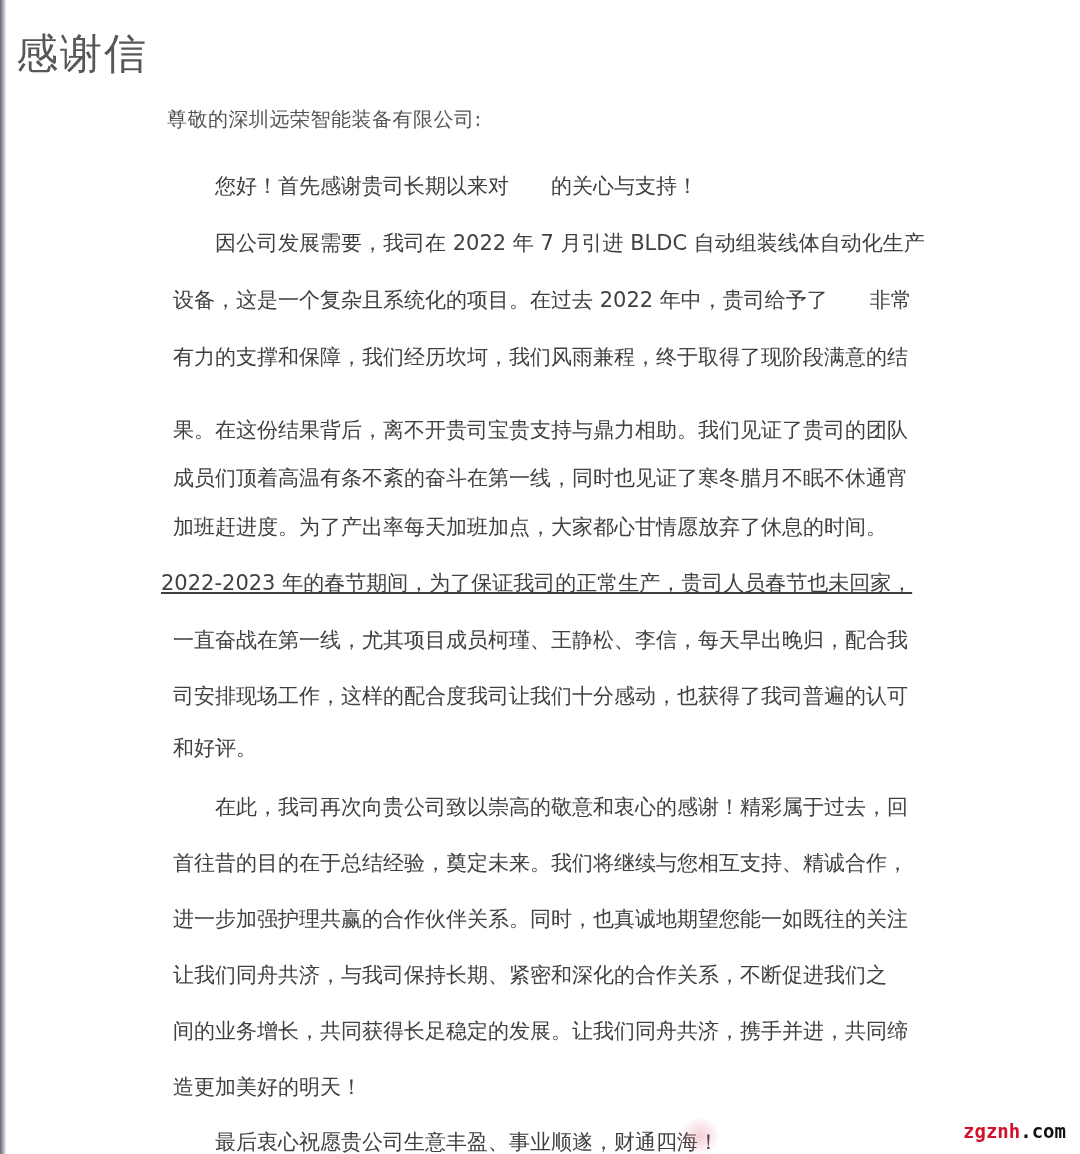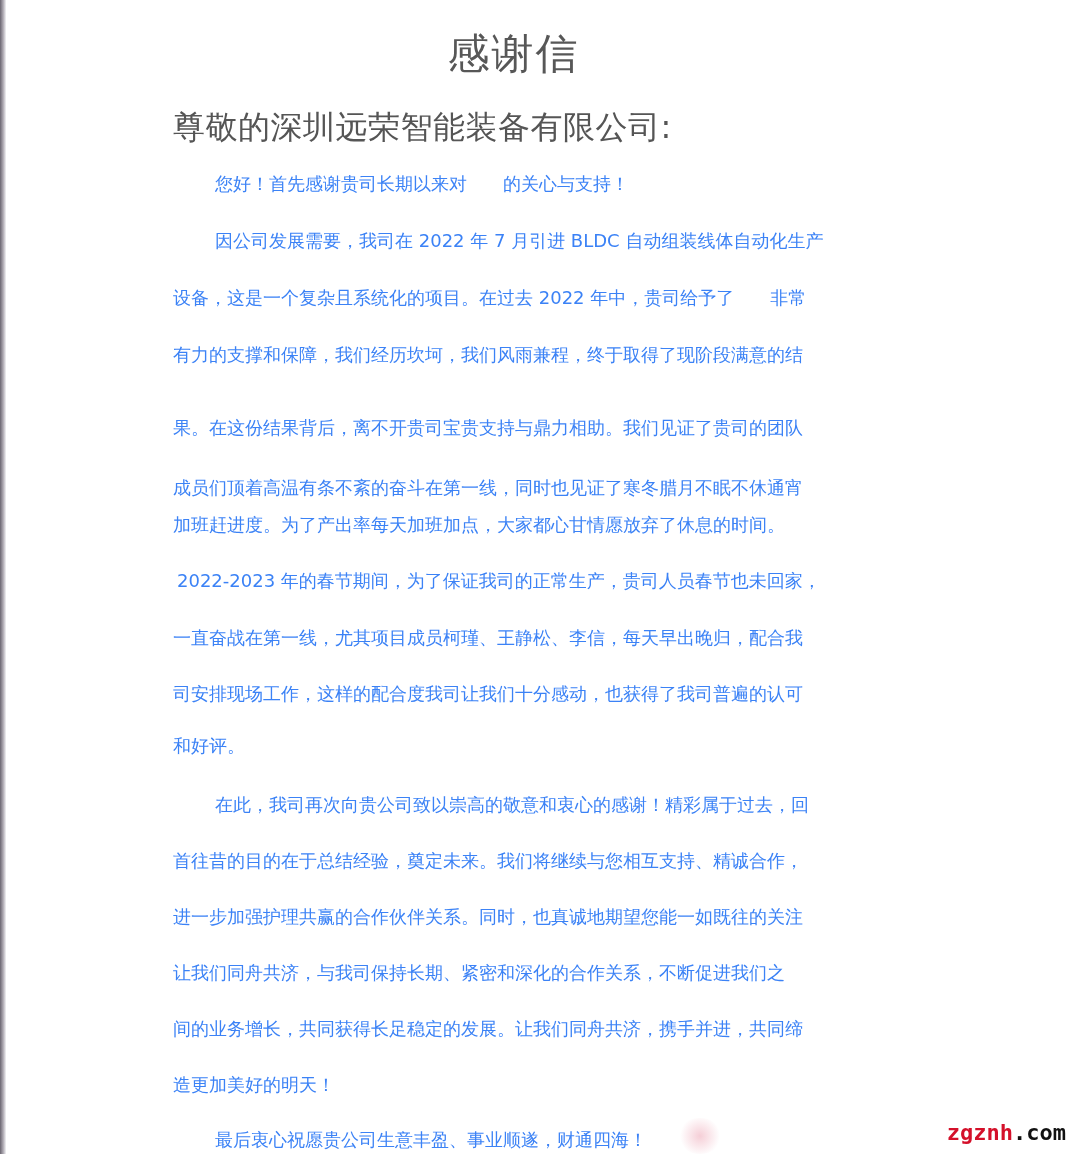--- a/index.html
+++ b/index.html
@@ -11,33 +11,33 @@
   }
   .left-edge {
     position: absolute; left: 0; top: 0; width: 6px; height: 1154px;
     background: linear-gradient(to right, #6a6570, #b8b4bc 60%, #f4f4f6);
   }
   .page {
     position: absolute; left: 0; top: 0; width: 1080px; height: 1154px;
   }
   .title {
     position: absolute; left: 0; width: 1027px; top: 26px;
-    text-align: center; font-size: 42px; color: #575757; letter-spacing: 2px;
+    font-size: 42px; color: #575757; letter-spacing: 2px; padding-left: 16px;
   }
   .salutation {
-    position: absolute; left: 173px; top: 106px;
-    font-size: 32px; color: #555555; letter-spacing: 0.5px;
+    position: absolute; left: 167px; top: 106px;
+    font-size: 20px; color: #555555; letter-spacing: 0.5px;
   }
   .line {
-    position: absolute; font-size: 18px; white-space: nowrap; color: #3b82f6;
+    position: absolute; font-size: 21px; white-space: nowrap; color: #404040;
   }
   .watermark {
     position: absolute; right: 14px; top: 1120px;
     font-family: "DejaVu Sans Mono", "Liberation Mono", monospace;
-    font-weight: bold; font-size: 22px;
+    font-weight: bold; font-size: 19px;
   }
   .wm-red { color: #d4102a; }
   .wm-black { color: #111111; }
   .stamp {
     position: absolute; left: 678px; top: 1118px; width: 44px; height: 36px;
     border-radius: 50%;
     background: radial-gradient(circle, rgba(220,80,110,0.28), rgba(255,255,255,0) 70%);
   }
 </style>
 </head>
@@ -47,23 +47,23 @@
 
 <div class="page">
   <div class="title">感谢信</div>
   <div class="salutation">尊敬的深圳远荣智能装备有限公司:</div>
 
   <div class="line" style="left:215px; top:172px;">您好！首先感谢贵司长期以来对　　的关心与支持！</div>
   <div class="line" style="left:215px; top:229px;">因公司发展需要，我司在 2022 年 7 月引进 BLDC 自动组装线体自动化生产</div>
   <div class="line" style="left:173px; top:286px;">设备，这是一个复杂且系统化的项目。在过去 2022 年中，贵司给予了　　非常</div>
   <div class="line" style="left:173px; top:343px;">有力的支撑和保障，我们经历坎坷，我们风雨兼程，终于取得了现阶段满意的结</div>
   <div class="line" style="left:173px; top:400px;margin-top:16px;">果。在这份结果背后，离不开贵司宝贵支持与鼎力相助。我们见证了贵司的团队</div>
-  <div class="line" style="left:173px; top:476px;text-align:right;">成员们顶着高温有条不紊的奋斗在第一线，同时也见证了寒冬腊月不眠不休通宵</div>
+  <div class="line" style="left:173px; top:464px;text-align:right;">成员们顶着高温有条不紊的奋斗在第一线，同时也见证了寒冬腊月不眠不休通宵</div>
   <div class="line" style="left:173px; top:513px;">加班赶进度。为了产出率每天加班加点，大家都心甘情愿放弃了休息的时间。</div>
-  <div class="line" style="left:177px; top:569px;">2022-2023 年的春节期间，为了保证我司的正常生产，贵司人员春节也未回家，</div>
+  <div class="line" style="left:161px; top:569px;text-decoration:underline;">2022-2023 年的春节期间，为了保证我司的正常生产，贵司人员春节也未回家，</div>
   <div class="line" style="left:173px; top:626px;">一直奋战在第一线，尤其项目成员柯瑾、王静松、李信，每天早出晚归，配合我</div>
   <div class="line" style="left:173px; top:682px;font-family:Liberation Mono, monospace;">司安排现场工作，这样的配合度我司让我们十分感动，也获得了我司普遍的认可</div>
   <div class="line" style="left:173px; top:734px;">和好评。</div>
   <div class="line" style="left:215px; top:793px;">在此，我司再次向贵公司致以崇高的敬意和衷心的感谢！精彩属于过去，回</div>
   <div class="line" style="left:173px; top:849px;">首往昔的目的在于总结经验，奠定未来。我们将继续与您相互支持、精诚合作，</div>
   <div class="line" style="left:173px; top:905px;text-align:right;">进一步加强护理共赢的合作伙伴关系。同时，也真诚地期望您能一如既往的关注</div>
   <div class="line" style="left:173px; top:961px;">让我们同舟共济，与我司保持长期、紧密和深化的合作关系，不断促进我们之</div>
   <div class="line" style="left:173px; top:1017px;">间的业务增长，共同获得长足稳定的发展。让我们同舟共济，携手并进，共同缔</div>
   <div class="line" style="left:173px; top:1073px;">造更加美好的明天！</div>
   <div class="line" style="left:215px; top:1128px;">最后衷心祝愿贵公司生意丰盈、事业顺遂，财通四海！</div>

